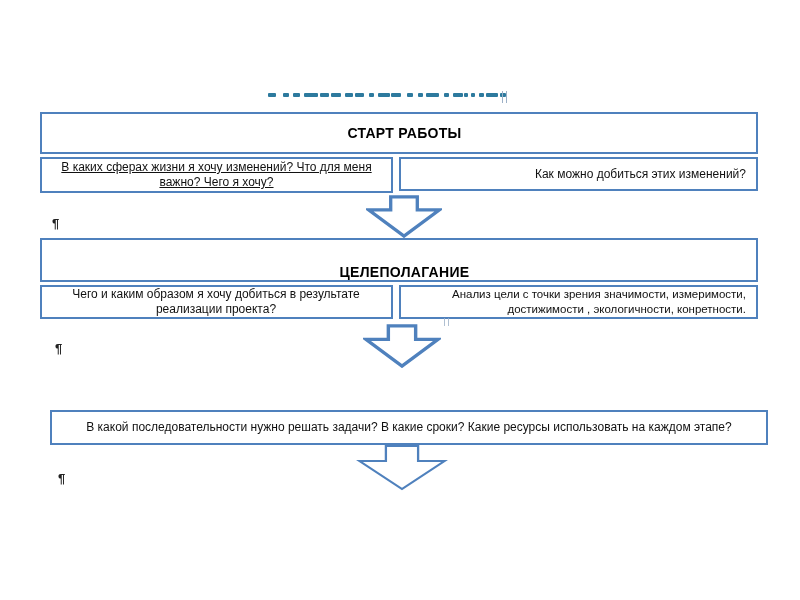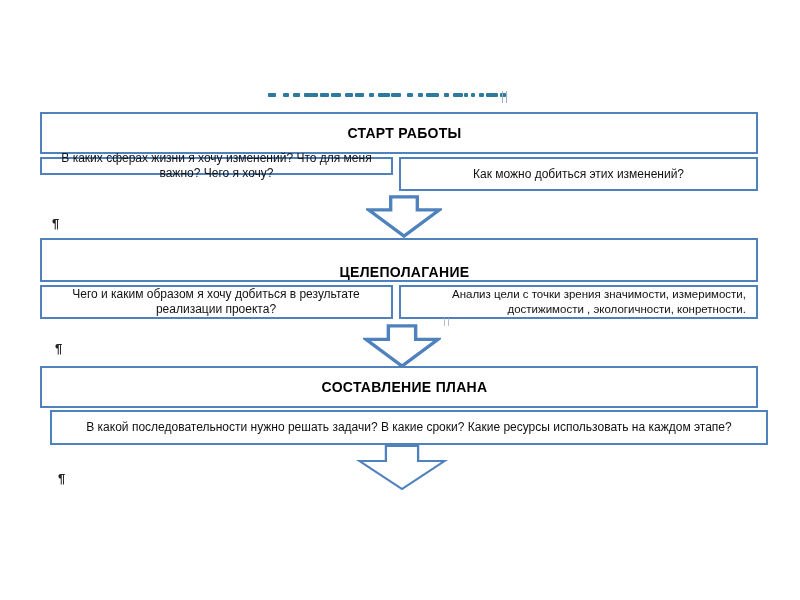--- a/index.html
+++ b/index.html
@@ -52,24 +52,24 @@
       <span class="dash" style="width: 4px; margin-right: 4px;"></span>
       <span class="dash" style="width: 5px; margin-right: 2px;"></span>
       <span class="dash" style="width: 12px; margin-right: 2px;"></span>
       <span class="dash" style="width: 6px; margin-right: 0px;"></span>
     </div>
   <div class="caret caret-main"></div>
 
   <div class="box title-box" style="left:40px; top:112px; width:718px; height:42px;">
     <span>СТАРТ РАБОТЫ</span>
   </div>
-  <div class="box cell" style="left:40px; top:157px; width:353px; height:18px;">
+  <div class="box cell" style="left:40px; top:157px; width:353px; height:36px;text-decoration:underline;">
     <span>В каких сферах жизни я хочу изменений? Что для меня важно? Чего я хочу?</span>
   </div>
-  <div class="box cell" style="left:399px; top:157px; width:359px; height:34px;">
+  <div class="box cell" style="left:399px; top:157px; width:359px; height:34px;justify-content:flex-end;">
     <span>Как можно добиться этих изменений?</span>
   </div>
 
   <svg class="arrow" style="left:366px; top:195px;" width="76" height="43" viewBox="0 0 80 46" preserveAspectRatio="none">
     <path d="M26,2 L26,16 L3,16 L40,44 L77,16 L54,16 L54,2 Z" fill="#ffffff" stroke="#4f81bd" stroke-width="3.5" stroke-linejoin="miter"></path>
   </svg>
 
   <span class="pilcrow" style="left:52px; top:216px;">¶</span>
 
   <div class="box title-box" style="left:40px; top:238px; width:718px; height:44px;align-items:flex-end;">
@@ -82,23 +82,20 @@
     <span>Анализ цели с точки зрения значимости, измеримости, достижимости , экологичности, конретности.</span>
   </div>
 
   <svg class="arrow" style="left:363px; top:324px;" width="78" height="44" viewBox="0 0 80 46" preserveAspectRatio="none">
     <path d="M26,2 L26,16 L3,16 L40,44 L77,16 L54,16 L54,2 Z" fill="#ffffff" stroke="#4f81bd" stroke-width="3.5" stroke-linejoin="miter"></path>
   </svg>
   <div class="caret caret-small"></div>
 
   <span class="pilcrow" style="left:55px; top:341px;">¶</span>
 
-  <div class="box title-box" style="left:40px; top:366px; width:718px; height:42px;">
-    <span>СОСТАВЛЕНИЕ ПЛАНА</span>
-  </div>
   <div class="box cell" style="left:50px; top:410px; width:718px; height:35px;">
     <span>В какой последовательности нужно решать задачи? В какие сроки? Какие ресурсы использовать на каждом этапе?</span>
   </div>
 
   <svg class="arrow" style="left:356px; top:445px;" width="92" height="46" viewBox="0 0 80 46" preserveAspectRatio="none">
     <path d="M26,1 L26,16 L3,16 L40,44 L77,16 L54,16 L54,1 Z" fill="#ffffff" stroke="#4f81bd" stroke-width="2" stroke-linejoin="miter"></path>
   </svg>
 
   <span class="pilcrow" style="left:58px; top:471px;">¶</span>
 

